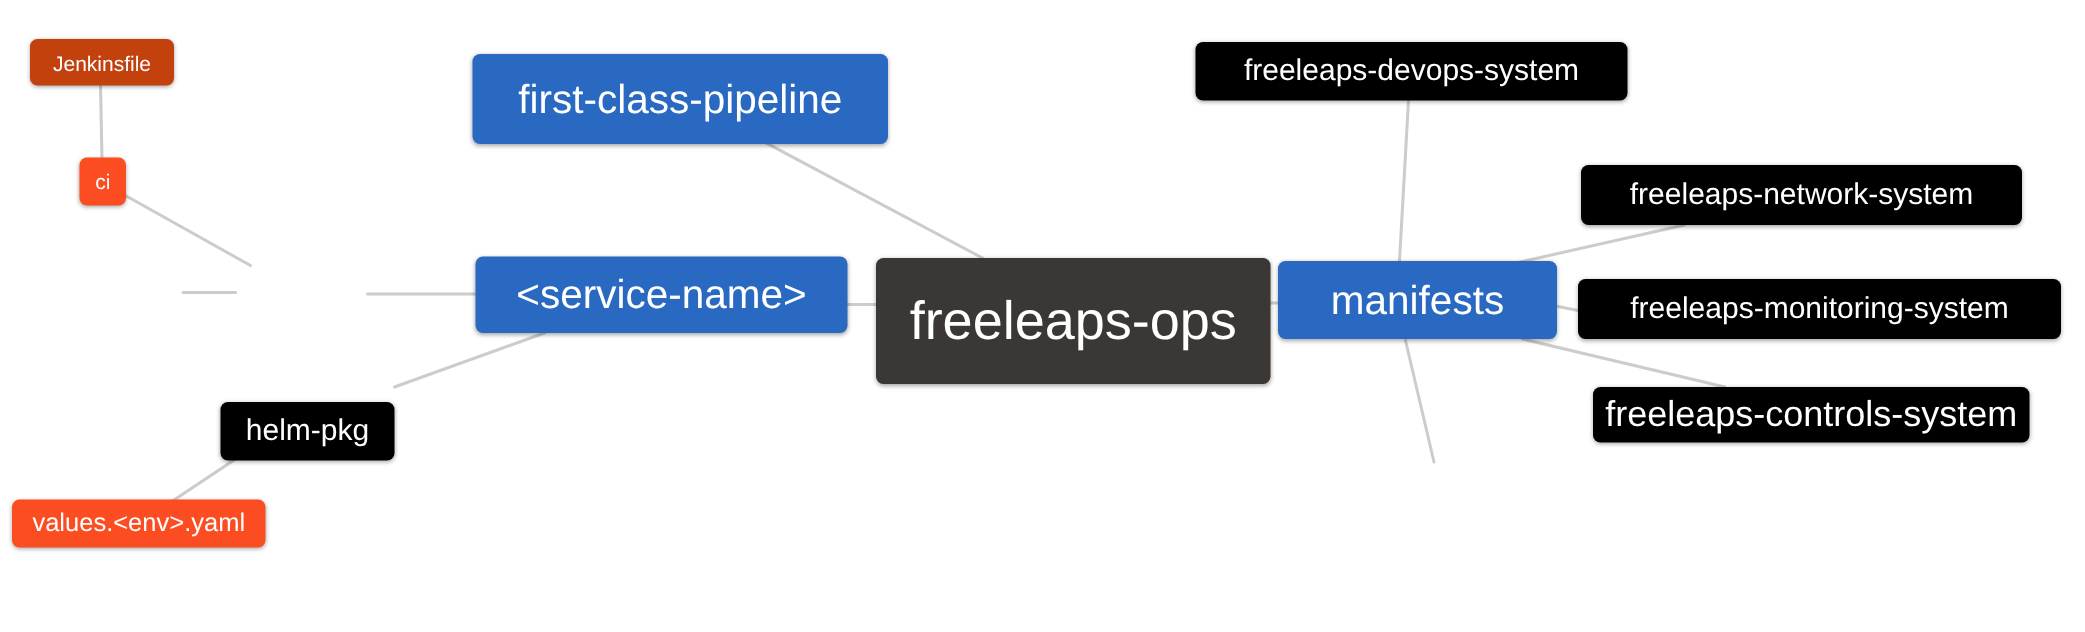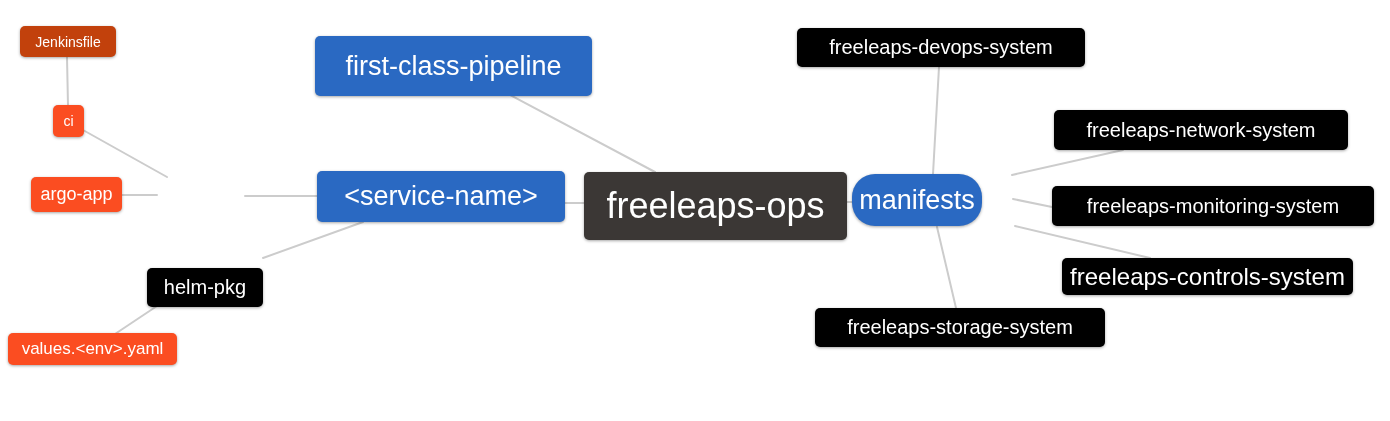--- a/index.html
+++ b/index.html
@@ -29,22 +29,22 @@
   .dark{background:#3b3735;}
 
   .n-jenkinsfile{left:20px;top:26px;width:96px;height:31px;font-size:14px;}
   .n-ci{left:53px;top:105px;width:31px;height:32px;font-size:14px;}
   .n-argo-app{left:31px;top:177px;width:91px;height:35px;font-size:18px;}
   .n-env{left:157px;top:174px;width:88px;height:43px;font-size:20px;}
   .n-helm-pkg{left:147px;top:268px;width:116px;height:39px;font-size:20px;}
   .n-values{left:8px;top:333px;width:169px;height:32px;font-size:17px;}
   .n-first-class-pipeline{left:315px;top:36px;width:277px;height:60px;font-size:27px;}
   .n-service-name{left:317px;top:171px;width:248px;height:51px;font-size:27px;}
-  .n-freeleaps-ops{left:584px;top:172px;width:263px;height:68px;font-size:36px;}
-  .n-manifests{left:852px;top:174px;width:130px;height:52px;font-size:27px;border-radius:23px;}
+  .n-freeleaps-ops{left:584px;top:172px;width:263px;height:84px;font-size:36px;}
+  .n-manifests{left:852px;top:174px;width:186px;height:52px;font-size:27px;}
   .n-devops-system{left:797px;top:28px;width:288px;height:39px;font-size:20px;}
   .n-network-system{left:1054px;top:110px;width:294px;height:40px;font-size:20px;}
   .n-monitoring-system{left:1052px;top:186px;width:322px;height:40px;font-size:20px;}
   .n-controls-system{left:1062px;top:258px;width:291px;height:37px;font-size:24px;}
   .n-storage-system{left:815px;top:308px;width:290px;height:39px;font-size:20px;}
 </style>
 </head>
 <body>
 
 <div class="canvas">
@@ -61,26 +61,24 @@
     <line x1="845" y1="202" x2="854" y2="202"></line>
     <line x1="939" y1="67" x2="933" y2="174"></line>
     <line x1="1012" y1="175" x2="1123" y2="150"></line>
     <line x1="1013" y1="199" x2="1052" y2="207"></line>
     <line x1="1015" y1="226" x2="1150" y2="258"></line>
     <line x1="937" y1="227" x2="956" y2="308"></line>
   </svg>
 
   <div class="node orange n-jenkinsfile">Jenkinsfile</div>
   <div class="node red n-ci">ci</div>
-  <div class="node red n-argo-app">argo-app</div>
   <div class="node green n-helm-pkg">helm-pkg</div>
   <div class="node red n-values">values.&lt;env&gt;.yaml</div>
   <div class="node blue n-first-class-pipeline">first-class-pipeline</div>
   <div class="node blue n-service-name">&lt;service-name&gt;</div>
   <div class="node dark n-freeleaps-ops">freeleaps-ops</div>
   <div class="node blue n-manifests">manifests</div>
   <div class="node green n-devops-system">freeleaps-devops-system</div>
   <div class="node green n-network-system">freeleaps-network-system</div>
   <div class="node green n-monitoring-system">freeleaps-monitoring-system</div>
   <div class="node green n-controls-system">freeleaps-controls-system</div>
-  <div class="node green n-storage-system">freeleaps-storage-system</div>
 
 </div>
 
 </body></html>

